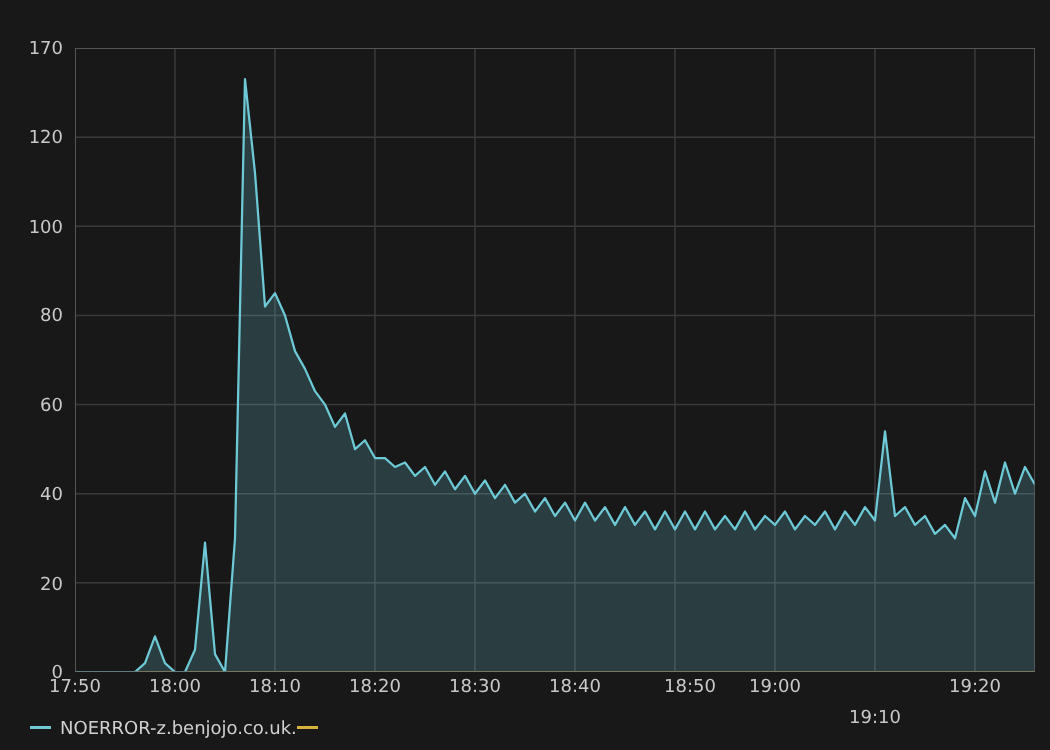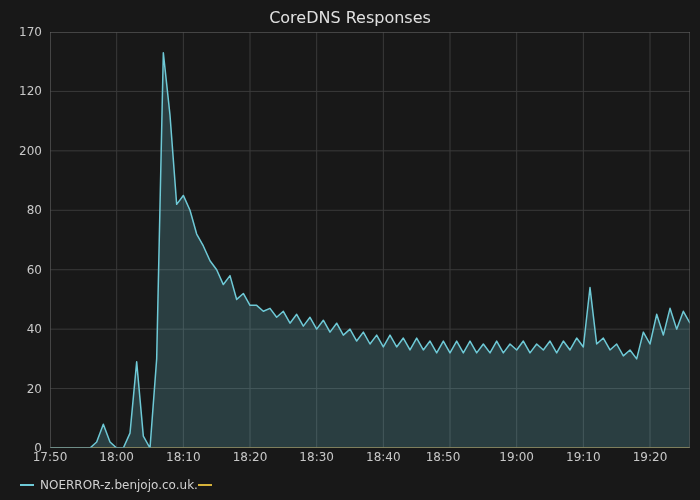--- a/index.html
+++ b/index.html
@@ -86,42 +86,41 @@
     width: 14px;
     height: 0;
     border-top: 2px solid currentColor;
   }
 </style>
 </head>
 <body>
 
 <div class="chart-frame">
 
-  <div class="title">CoreDNS Responses</div>
 
   <div class="y-ticks">
       <div class="y-tick" style="top: 416px;">0</div>
       <div class="y-tick" style="top: 356.571px;">20</div>
       <div class="y-tick" style="top: 297.143px;">40</div>
       <div class="y-tick" style="top: 237.714px;">60</div>
       <div class="y-tick" style="top: 178.286px;">80</div>
-      <div class="y-tick" style="top: 118.857px;">200</div>
+      <div class="y-tick" style="top: 118.857px;">100</div>
       <div class="y-tick" style="top: 59.4286px;">120</div>
       <div class="y-tick" style="top: 0px;">170</div>
     </div>
   <div class="x-ticks">
       <div class="x-tick" style="left: 0px;">17:50</div>
       <div class="x-tick" style="left: 66.6667px;">18:00</div>
       <div class="x-tick" style="left: 133.333px; text-align: right;">18:10</div>
       <div class="x-tick" style="left: 200px;">18:20</div>
       <div class="x-tick" style="left: 266.667px; text-align: center;">18:30</div>
       <div class="x-tick" style="left: 333.333px;">18:40</div>
-      <div class="x-tick" style="left: 393px;">18:50</div>
+      <div class="x-tick" style="left: 410px;">18:50</div>
       <div class="x-tick" style="left: 466.667px; text-align: center;">19:00</div>
-      <div class="x-tick" style="left: 533.333px;">19:10</div>
+      <div class="x-tick" style="left: 533.333px; margin-top: 21px;">19:10</div>
       <div class="x-tick" style="left: 600px;">19:20</div>
     </div>
 
   <div class="plot-area">
     <svg viewBox="0 0 640 416" preserveAspectRatio="none">
       <g id="grid">
           <line x1="0" y1="416" x2="640" y2="416" stroke="#3a3a3a" stroke-width="1"></line>
           <line x1="0" y1="356.57142857142856" x2="640" y2="356.57142857142856" stroke="#3a3a3a" stroke-width="1"></line>
           <line x1="0" y1="297.14285714285717" x2="640" y2="297.14285714285717" stroke="#3a3a3a" stroke-width="1"></line>
           <line x1="0" y1="237.71428571428572" x2="640" y2="237.71428571428572" stroke="#3a3a3a" stroke-width="1"></line>

